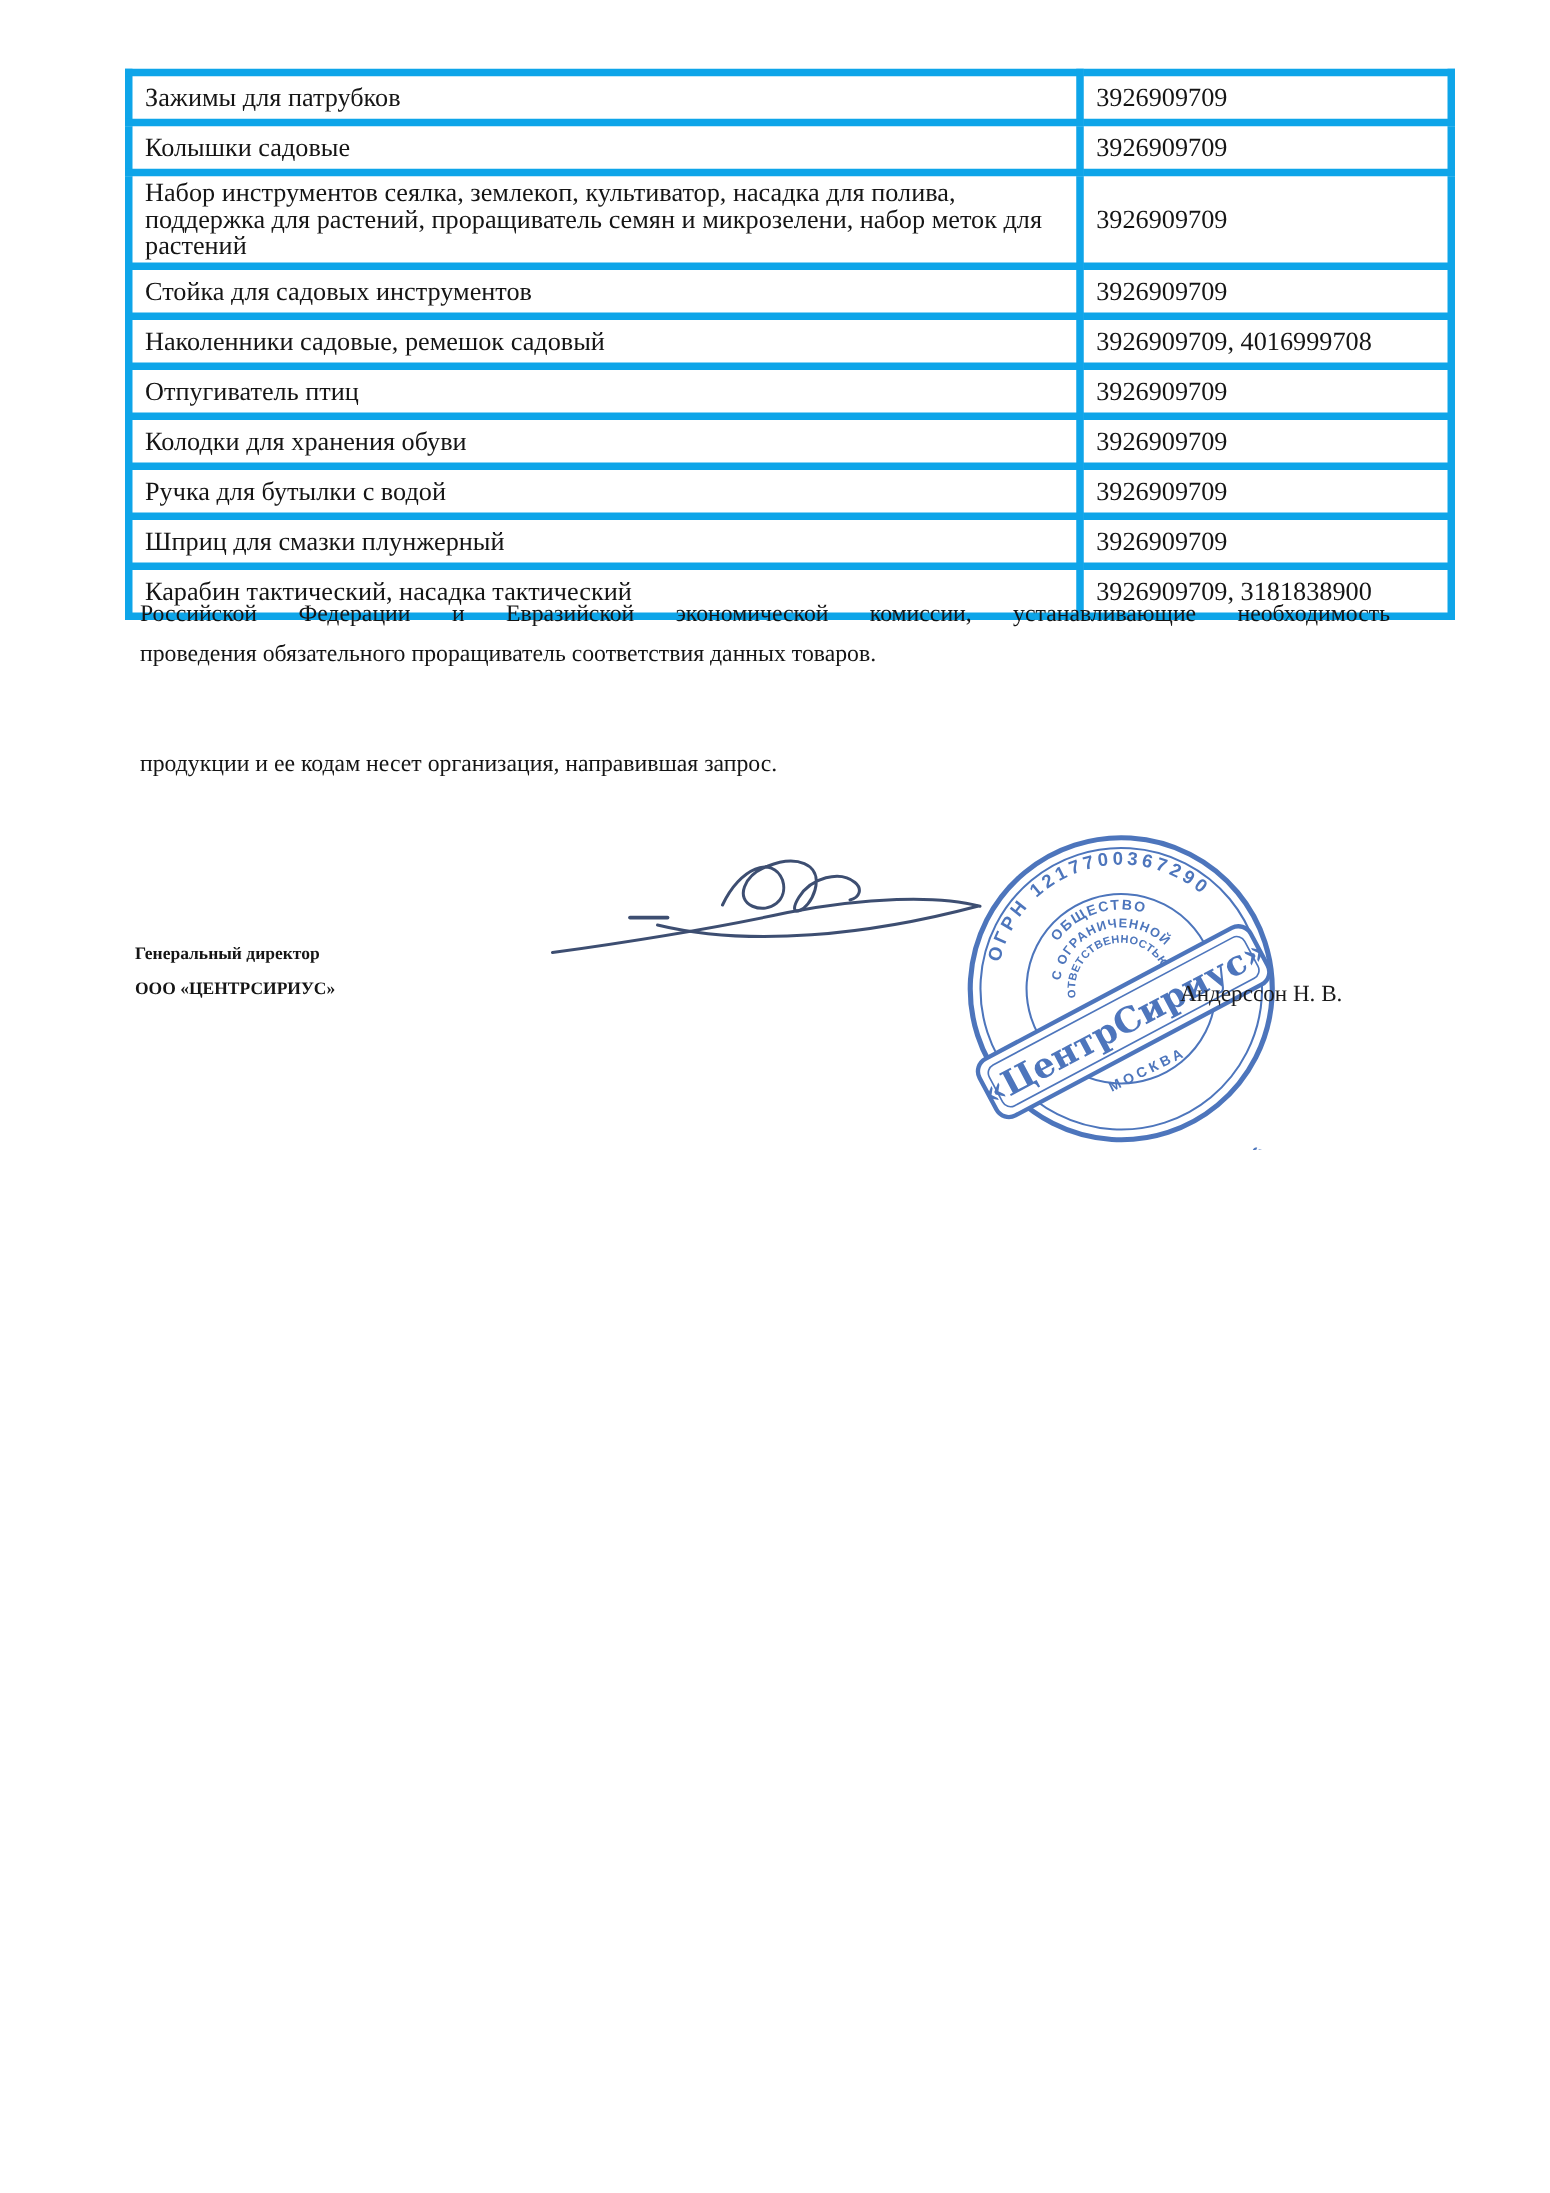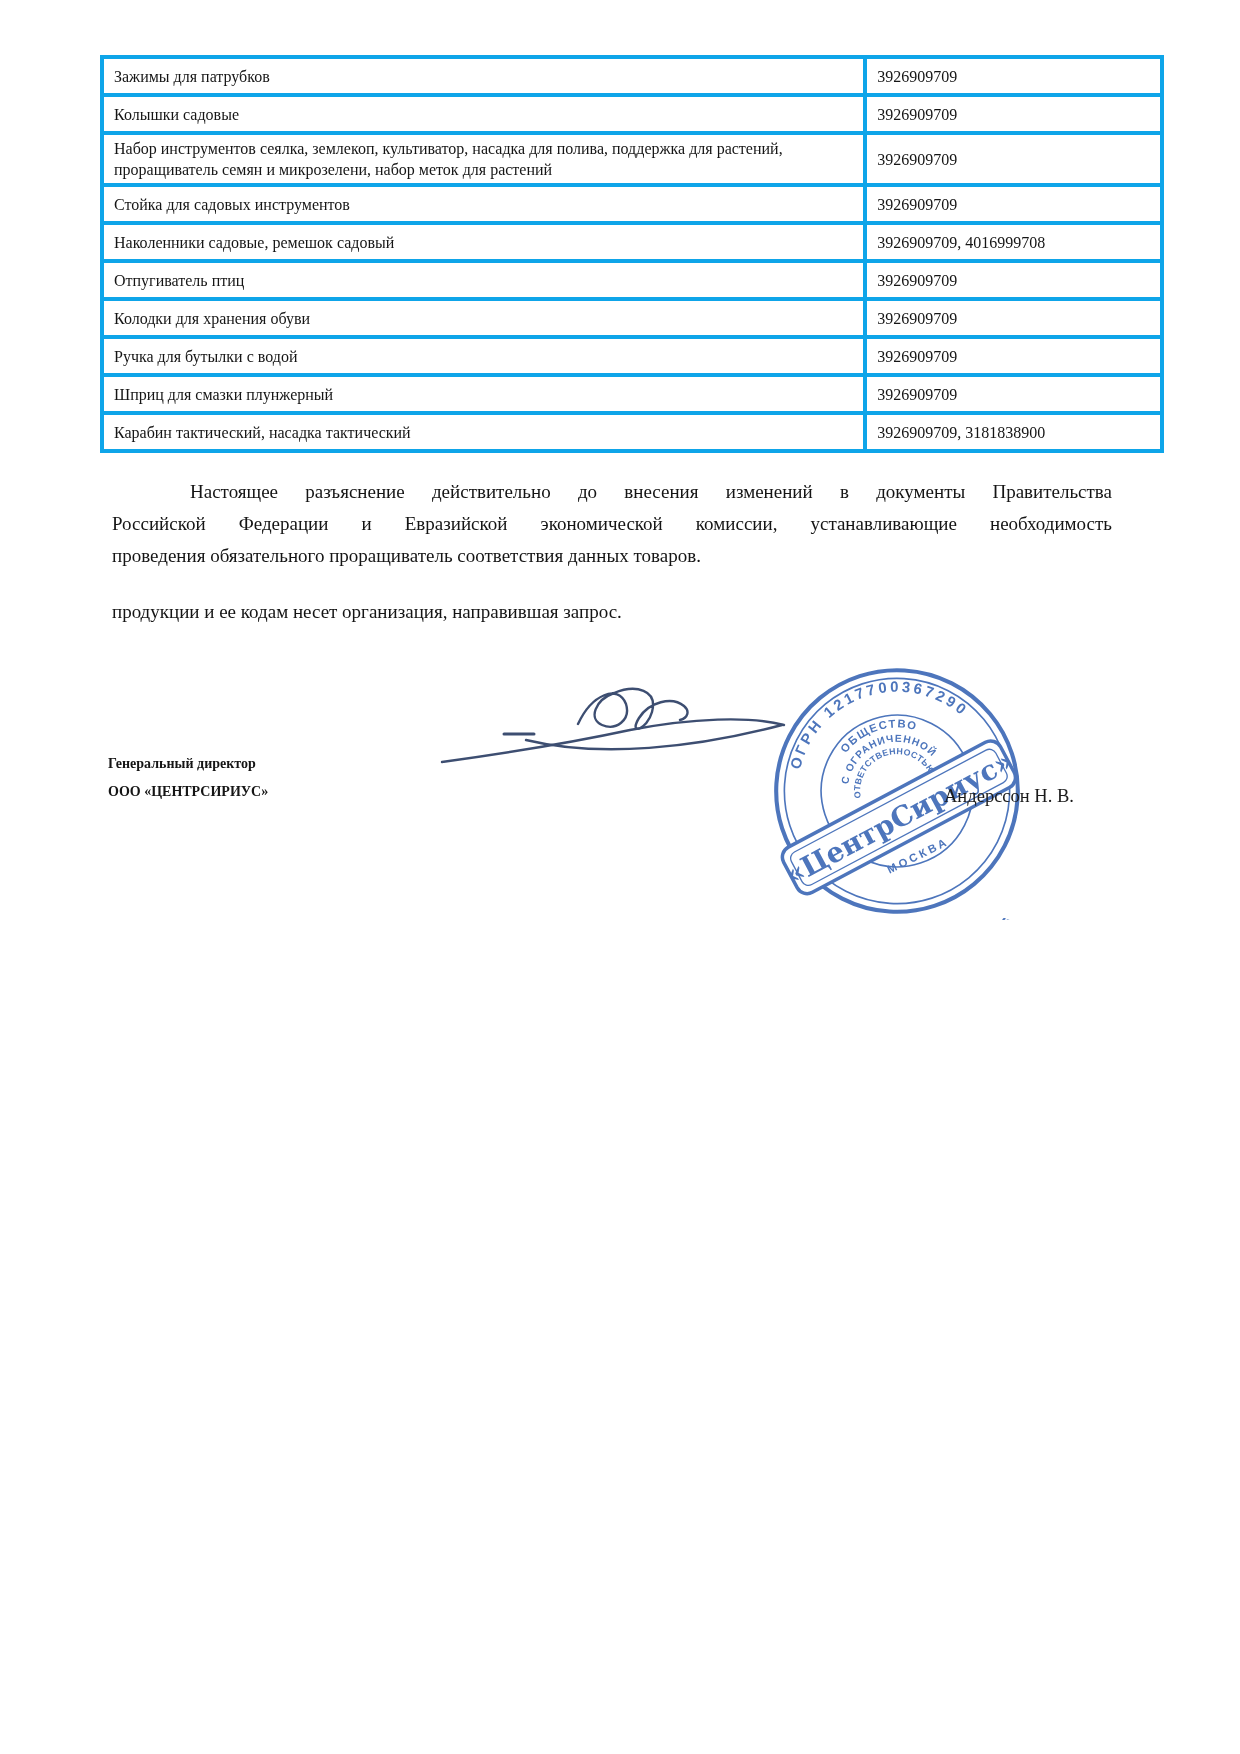--- a/index.html
+++ b/index.html
@@ -12,22 +12,22 @@
     overflow:hidden;
   }
   
   table.codes-table{
     position:absolute;left:100px;top:55px;width:1064px;
     border-collapse:collapse;
     border:3px solid #000;
     table-layout:fixed;
   }
   table.codes-table td{
-    border:4px solid #0ea5e9;
-    font-size:16px;
+    border:6px solid #0ea5e9;
+    font-size:21px;
     line-height:21px;
     padding:3px 10px;
     vertical-align:middle;
     height:28px;
   }
   td.c-name{width:73%;text-align:left;}
   td.c-code{width:27%;text-align:left;}
   
   .para{
     position:absolute;left:112px;width:1000px;
@@ -104,21 +104,20 @@
         <td class="c-code">3926909709</td>
       </tr>
       <tr>
         <td class="c-name">Карабин тактический, насадка тактический</td>
         <td class="c-code">3926909709, 3181838900</td>
       </tr>
     </tbody>
   </table>
 
   <div class="para p1">
-    <div class="pline first">Настоящее разъяснение действительно до внесения изменений в документы Правительства</div>
     <div class="pline">Российской Федерации и Евразийской экономической комиссии, устанавливающие необходимость</div>
     <div class="pline last">проведения обязательного проращиватель соответствия данных товаров.</div>
   </div>
 
   <div class="para p2">
     <div class="pline last">продукции и ее кодам несет организация, направившая запрос.</div>
   </div>
 
   <div class="sig-block">
     <div>Генеральный директор</div>

